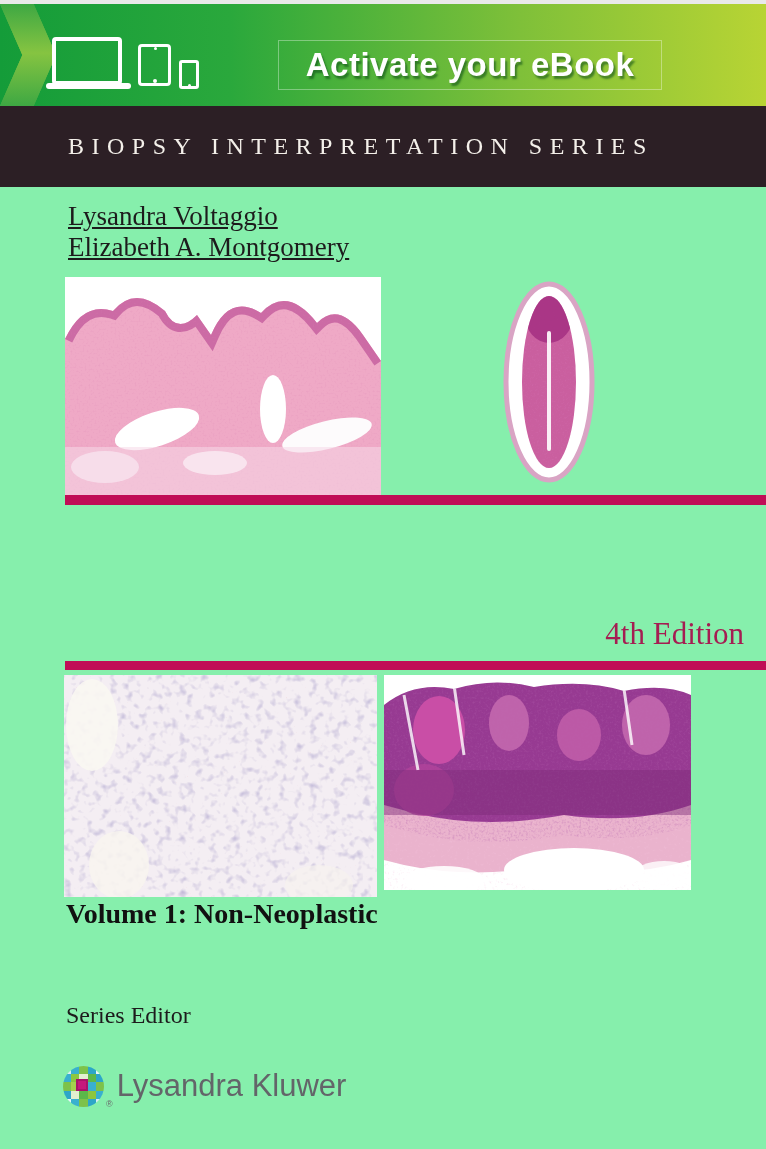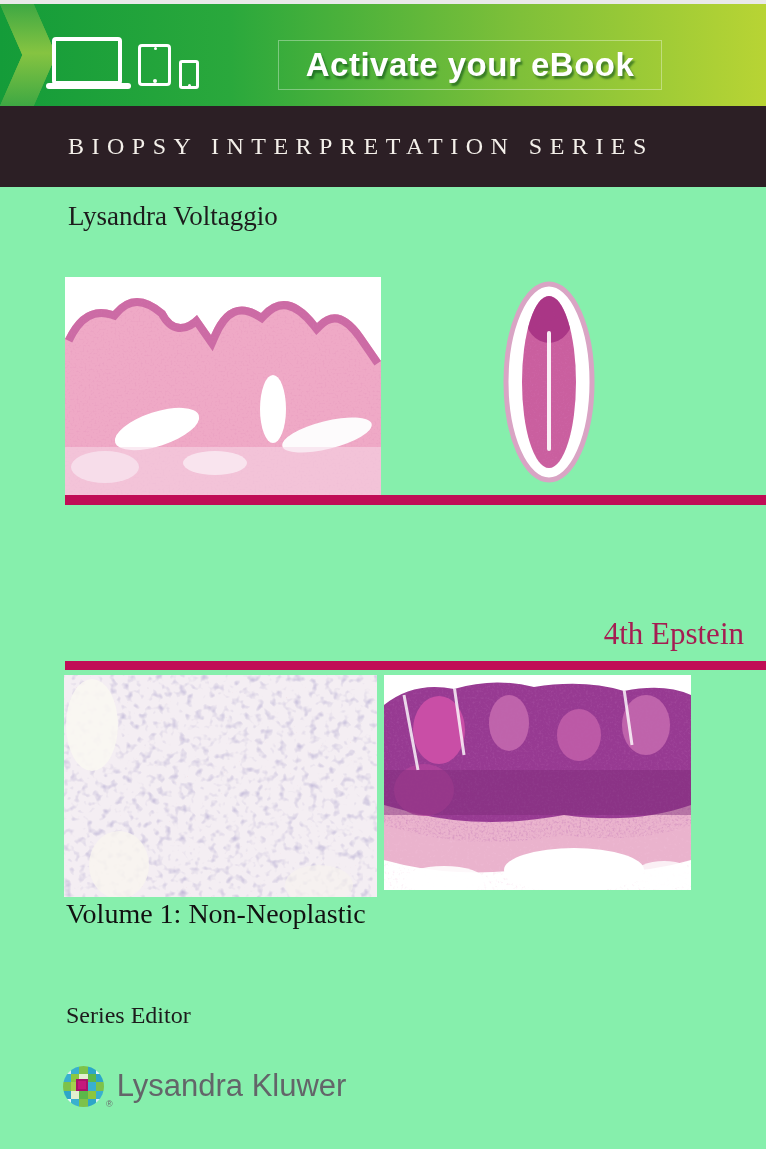--- a/index.html
+++ b/index.html
@@ -49,31 +49,31 @@
   
   .series-banner{
     position:absolute;left:0;top:102px;width:766px;height:81px;
     background:#2c1f25;display:flex;align-items:center;
   }
   .series-banner span{
     margin-left:68px;color:#f4f0ea;font-size:24px;letter-spacing:7.5px;
     font-family:"Liberation Serif",serif;
   }
   
-  .authors{position:absolute;left:68px;top:197px;font-size:27px;line-height:31px;color:#1d1b1c;}
+  .authors{position:absolute;left:68px;top:197px;font-size:27px;line-height:31px;color:#1d1b1c;text-decoration:underline;}
   
   .img-abs{position:absolute;}
   .accent-bar{position:absolute;left:65px;width:701px;background:#c00d56;}
   .bar-top{top:491px;height:10px;}
   .bar-bottom{top:657px;height:9px;}
   
   .title{position:absolute;left:66px;top:504px;font-size:46px;line-height:52px;color:#151313;letter-spacing:0;}
   .edition{position:absolute;right:22px;top:612px;font-size:31px;color:#a51d52;}
   
-  .volume{position:absolute;left:66px;top:894px;font-size:28px;font-weight:normal;color:#111;}
+  .volume{position:absolute;left:66px;top:894px;font-size:28px;font-weight:bold;color:#111;}
   .series-editor{position:absolute;left:66px;top:996px;font-size:24px;line-height:30px;color:#1d1b1c;}
   
   .wk-logo{position:absolute;left:63px;top:1062px;height:46px;display:flex;align-items:flex-start;}
   .wk-globe{
     position:relative;width:41px;height:41px;border-radius:50%;overflow:hidden;
     display:grid;grid-template-columns:repeat(5,1fr);grid-template-rows:repeat(5,1fr);
   }
   .wk-globe i{display:block;}
   .wk-center{
     position:absolute;left:13px;top:13px;width:12px;height:12px;background:#c4177c;
@@ -102,20 +102,21 @@
     </div>
     <div class="ebook-cta">Activate your eBook</div>
   </div>
 
   <div class="series-banner">
     <span>BIOPSY INTERPRETATION SERIES</span>
   </div>
 
   <div class="authors">
     <div>Lysandra Voltaggio</div>
+    <div>Elizabeth A. Montgomery</div>
   </div>
 
   <svg class="img-abs" style="left:65px;top:273px" width="316" height="218" viewBox="0 0 316 218">
     <defs>
       <clipPath id="clipA">
           <path d="M0,62 Q18,24 48,34 Q70,8 100,34 Q112,58 132,38 L146,58 Q164,16 196,36 Q222,8 252,46 Q274,24 298,58 L316,84 L316,218 L0,218 Z"></path>
         </clipPath>
       <filter id="nA" x="0" y="0" width="100%" height="100%">
         <feTurbulence type="fractalNoise" baseFrequency="0.5" numOctaves="2" seed="7"></feTurbulence>
         <feColorMatrix type="matrix" values="0 0 0 0 0.72  0 0 0 0 0.23  0 0 0 0 0.47  0 0 0 1.4 -0.75"></feColorMatrix>
@@ -149,21 +150,21 @@
     <ellipse cx="46" cy="101" rx="27" ry="86" fill="#ca5f9f"></ellipse>
     <g clip-path="url(#clipB)">
       <rect width="92" height="202" filter="url(#nB)" opacity="0.6"></rect>
       <ellipse cx="46" cy="34" rx="24" ry="28" fill="#a12c80" opacity="0.8"></ellipse>
       <rect x="44" y="50" width="4" height="120" rx="2" fill="#ffffff" opacity="0.9"></rect>
     </g>
   </svg>
 
   <div class="accent-bar bar-top"></div>
 
-  <div class="edition">4th Epstein</div>
+  <div class="edition">4th Edition</div>
 
   <div class="accent-bar bar-bottom"></div>
 
   <svg class="img-abs" style="left:64px;top:671px" width="313" height="222" viewBox="0 0 313 222">
     <defs>
       <filter id="nC1" x="0" y="0" width="100%" height="100%">
         <feTurbulence type="fractalNoise" baseFrequency="0.13" numOctaves="2" seed="11"></feTurbulence>
         <feColorMatrix type="matrix" values="0 0 0 0 0.49  0 0 0 0 0.44  0 0 0 0 0.66  0 0 0 2.4 -1.25"></feColorMatrix>
       </filter>
       <filter id="nC2" x="0" y="0" width="100%" height="100%">

